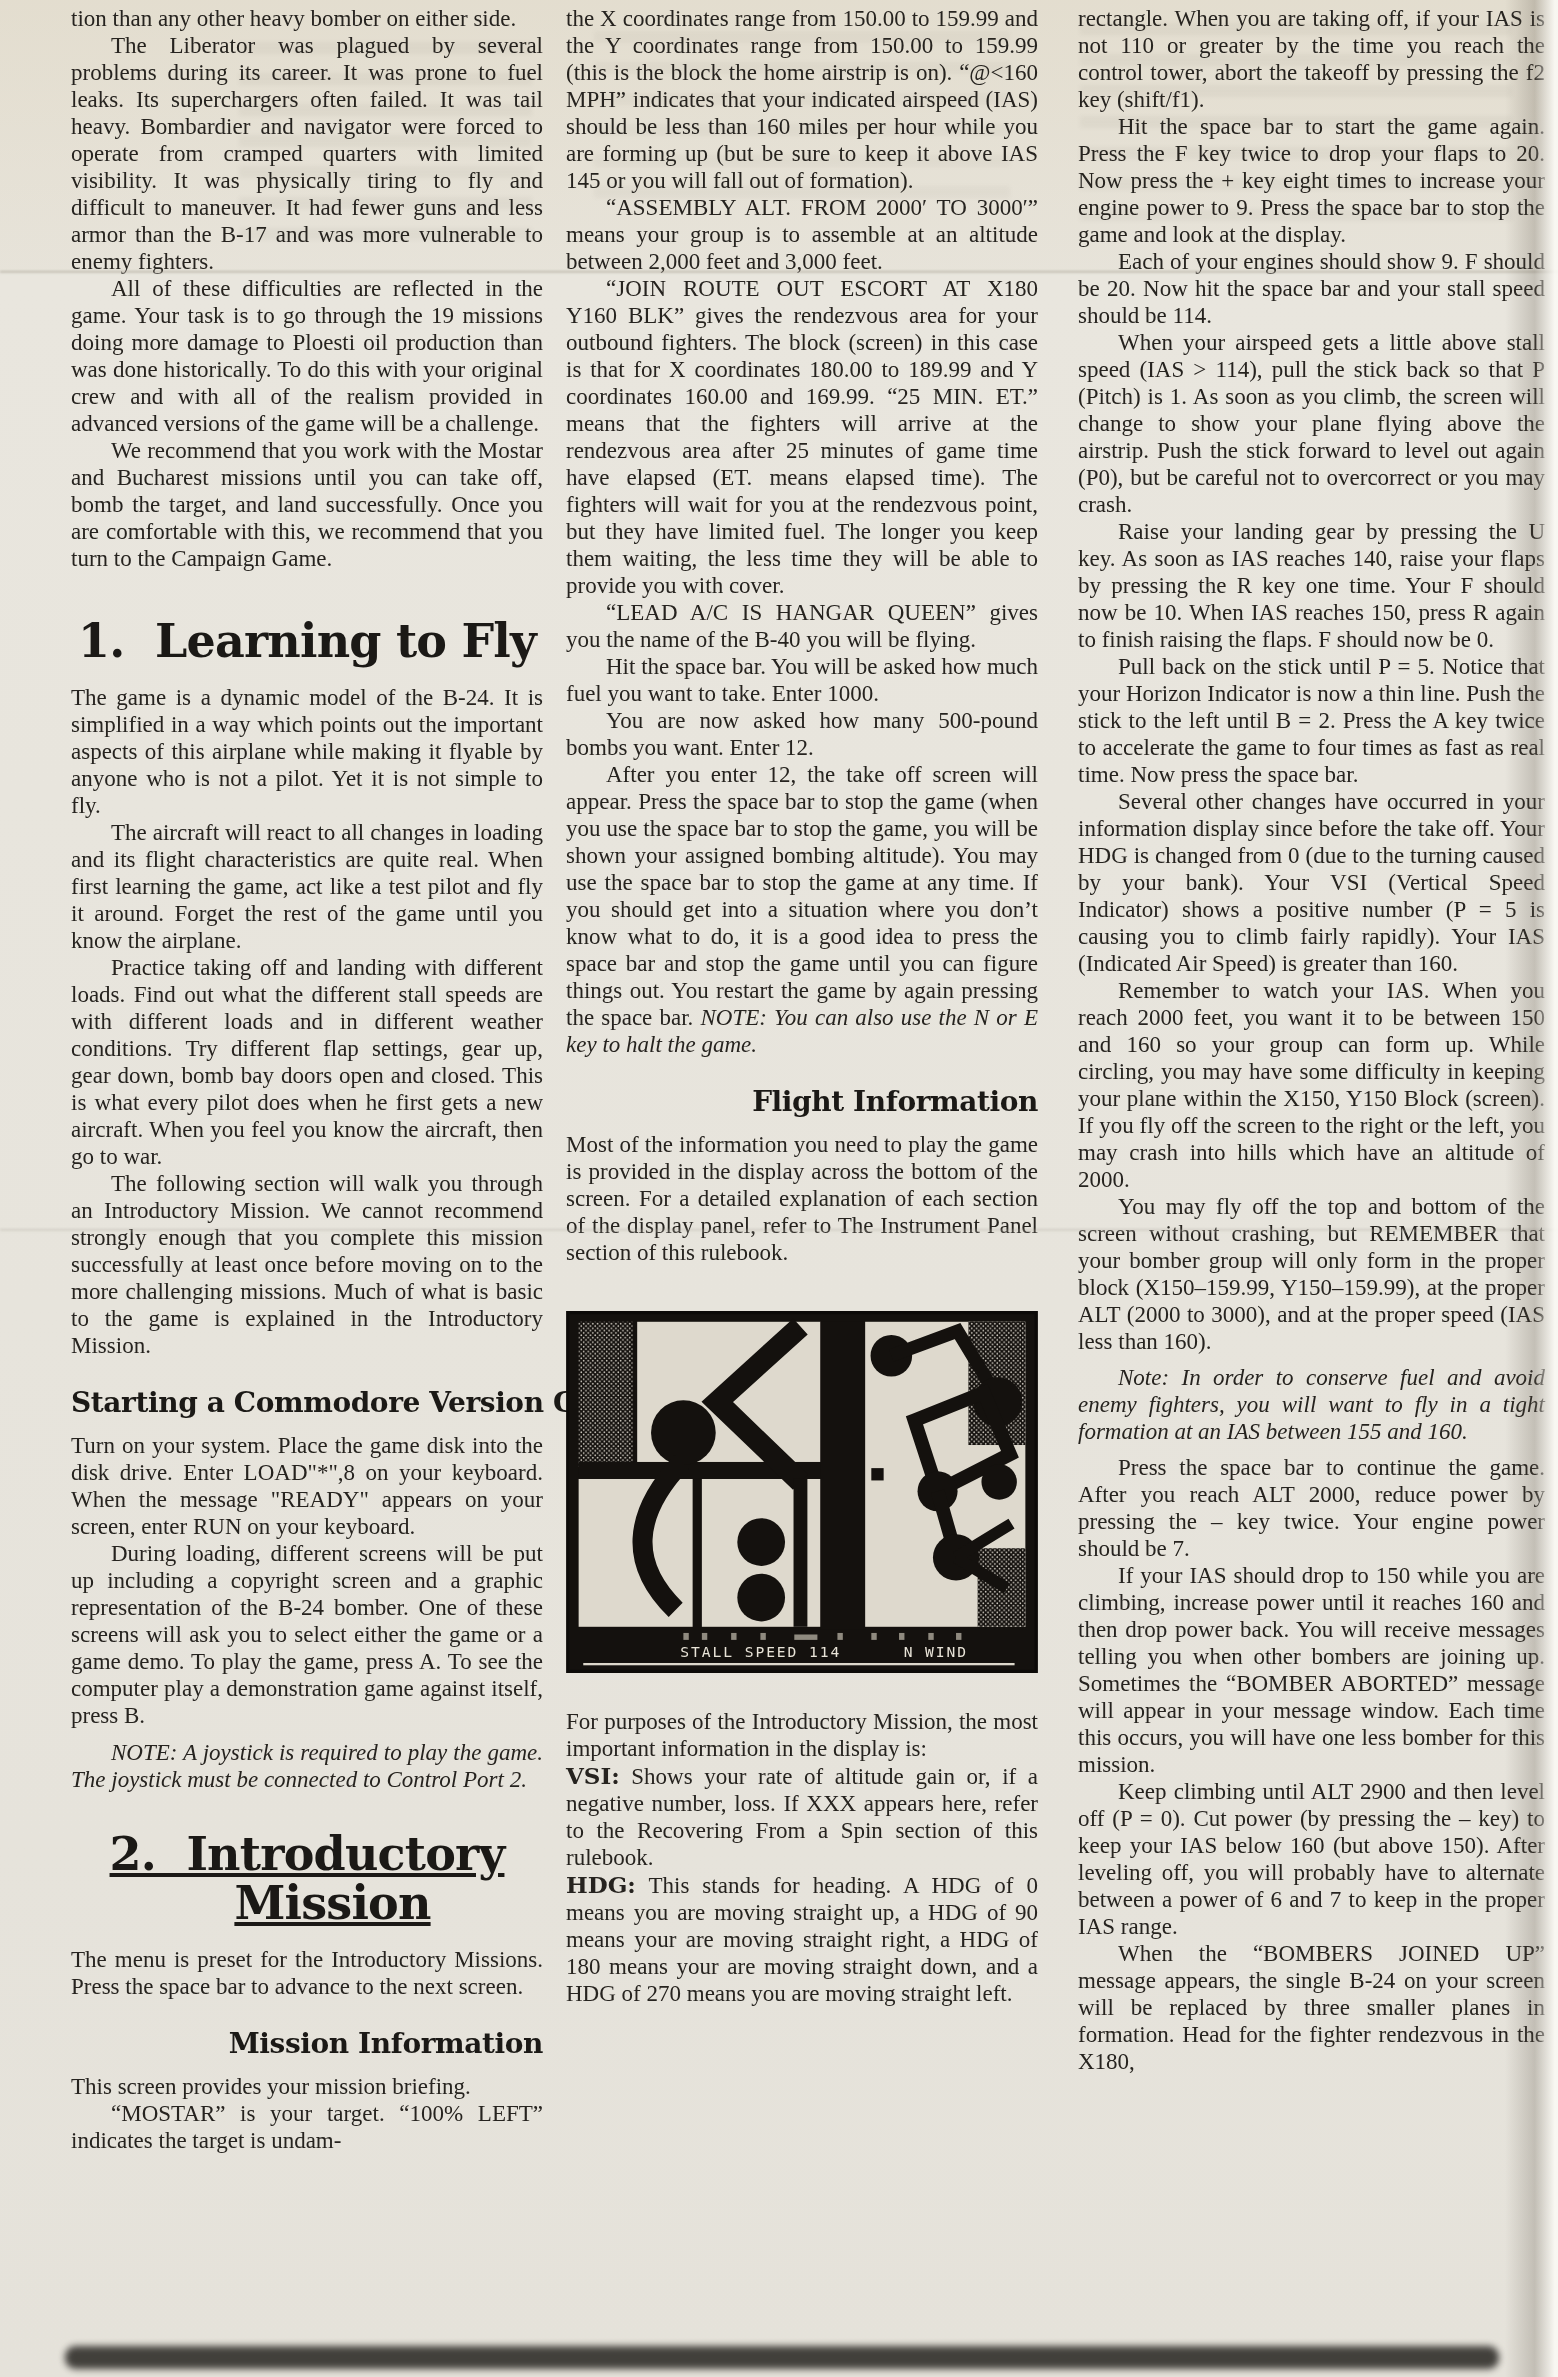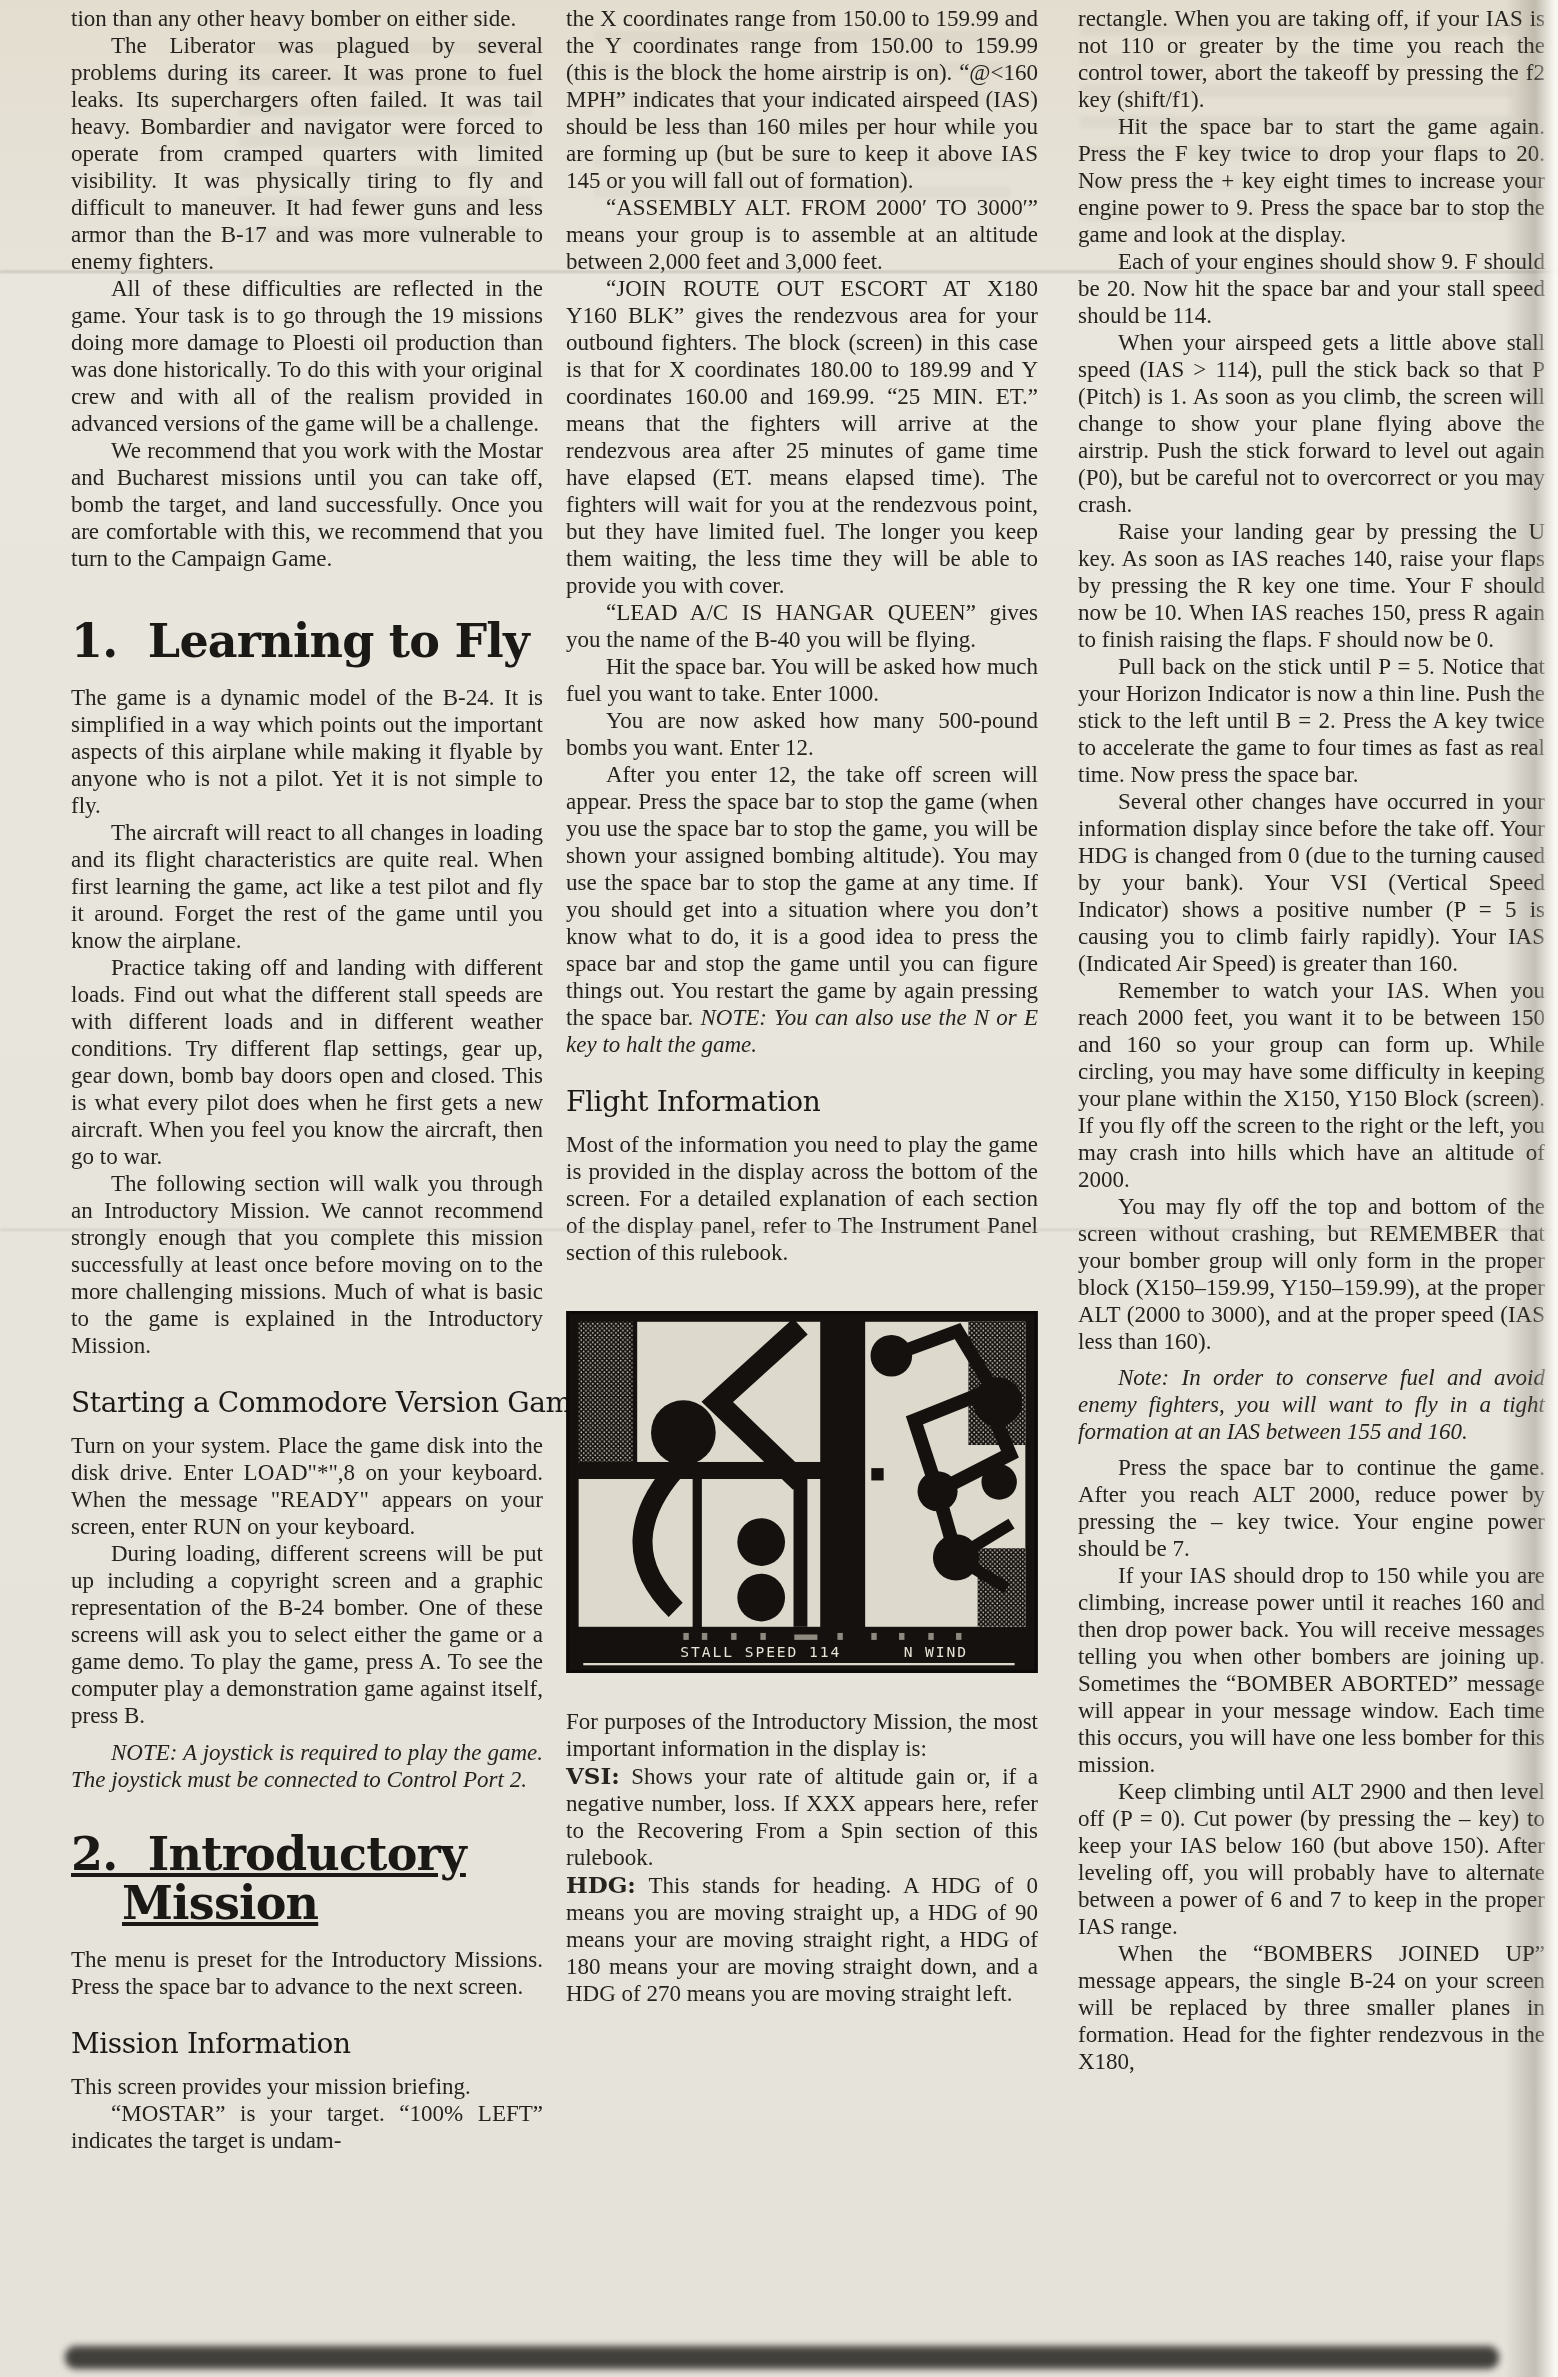--- a/index.html
+++ b/index.html
@@ -30,25 +30,25 @@
   #col1{left:71px;width:472px;}
   #col2{left:566px;width:472px;}
   #col3{left:1078px;width:467px;}
 
   p.body{margin:0;}
   p.ind{text-indent:40px;}
   .note-i{font-style:italic;}
   p.sp{margin-top:9.3px;margin-bottom:9.3px;}
 
   h1.sec{font-family:"DejaVu Serif", serif;font-weight:bold;color:#1b1916;
-    font-size:46px;line-height:49px;text-align:left;letter-spacing:-0.8px;
+    font-size:46px;line-height:49px;text-align:center;letter-spacing:-0.8px;
     margin:45px 0 18.5px 0;padding-left:51px;text-indent:-51px;}
   h1.sec.intro{margin-top:37px;text-decoration:underline;}
-  h2.sub{font-family:"DejaVu Serif", serif;font-weight:normal;color:#1b1916;
-    font-size:28px;line-height:35px;text-align:left;letter-spacing:-0.4px;
+  h2.sub{font-family:"DejaVu Serif", serif;font-weight:bold;color:#1b1916;
+    font-size:28px;line-height:35px;text-align:right;letter-spacing:-0.4px;
     white-space:nowrap;margin:26px 0 12.3px 0;}
   .def{margin-top:7.7px;}
   .def .lbl{font-family:"DejaVu Serif", serif;font-weight:bold;}
 
   .shot{margin:45px 0 35px 0;width:524px;height:362px;}
   .shot svg{display:block;}
 </style>
 </head>
 <body>
 

